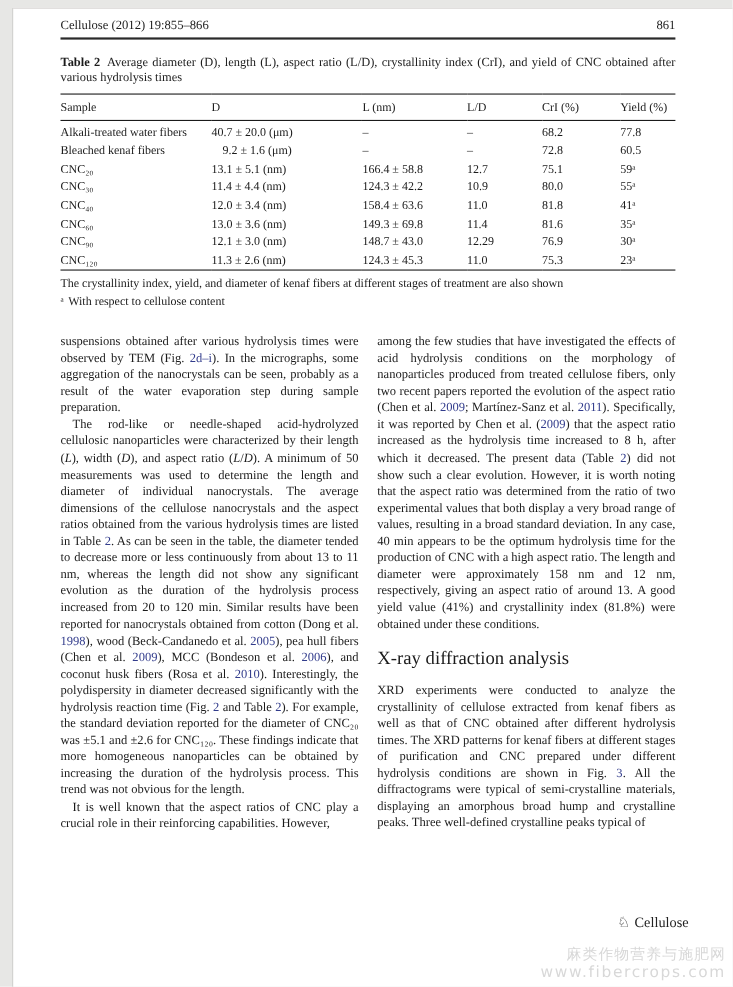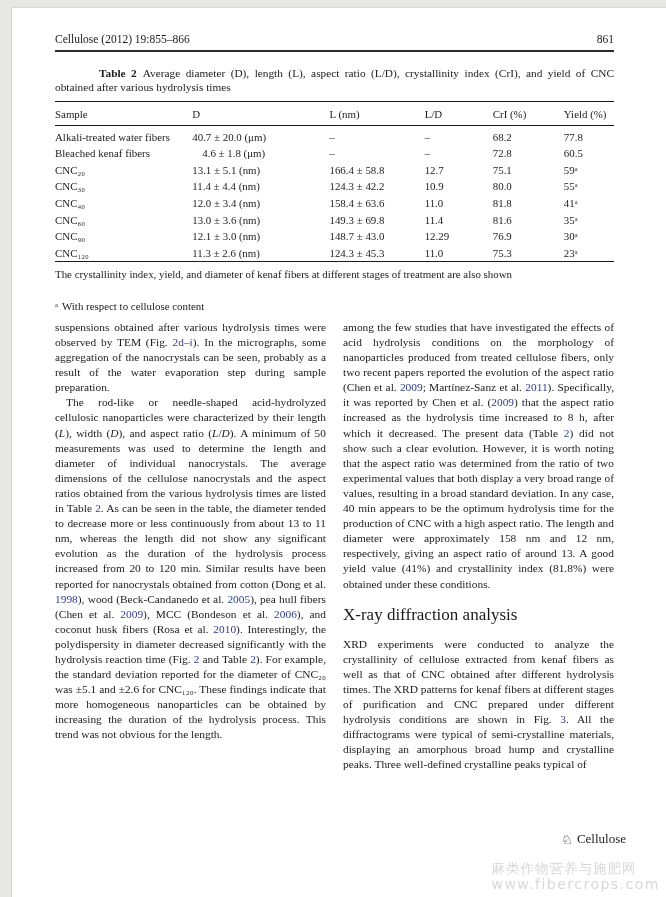--- a/index.html
+++ b/index.html
@@ -14,38 +14,38 @@
   .page{
     position:absolute;left:11px;top:7px;
     width:655px;height:890px;
     background:#ffffff;
     border-left:1px solid #cfcfcd;
     border-top:1px solid #dad8d6;
     box-sizing:border-box;
     overflow:hidden;
   }
   .content{
-    padding:25px 52px 0 43px;
+    padding:9px 52px 0 43px;
   }
   
   .header-row{
     display:flex;justify-content:space-between;align-items:baseline;
     font-size:11.5px;
   }
   .header-rule{
     border-bottom:2px solid #2a2a2a;
     margin-top:5px;
   }
   
   .table-caption{
     margin-top:15px;
     font-size:11.3px;line-height:13.6px;
     text-align:justify;
   }
-  .table-caption b{font-weight:bold;margin-right:6px;margin-left:44px;}
+  .table-caption b{font-weight:bold;margin-right:6px;}
   
   table.results{
     width:100%;
     border-collapse:collapse;
     margin-top:7px;
     border-top:1.6px solid #1a1a1a;
     border-bottom:1.6px solid #1a1a1a;
     font-size:10.9px;
   }
   table.results th{
@@ -54,26 +54,26 @@
     border-bottom:1.6px solid #1a1a1a;
   }
   table.results td{
     padding:2.4px 0 2.2px;
     vertical-align:baseline;
   }
   table.results tbody tr:first-child td{padding-top:4.5px;}
   td.dcell-indent{padding-left:10px !important;}
   
   .table-note{margin-top:6px;font-size:10.9px;}
-  .table-footnote{margin-top:20px;font-size:10.9px;}
+  .table-footnote{margin-top:4px;font-size:10.9px;}
   .table-footnote .fn-marker{margin-right:4px;}
   
   .columns{
     display:flex;gap:17px;
-    margin-top:8px;
+    margin-top:24px;
   }
   .col{
     flex:1;min-width:0;
     font-size:11.4px;line-height:15.1px;
     text-align:justify;
   }
   .col p{margin:0;}
   .col p.indent{text-indent:11px;}
   .section-heading{
     margin:15px 0 15px;
@@ -86,20 +86,21 @@
     display:flex;align-items:center;gap:4px;
     font-size:13px;color:#222;
   }
   .springer .horse{
     font-family:"DejaVu Sans",sans-serif;
     font-size:13px;line-height:13px;
   }
   
   .watermark{
     position:absolute;right:6px;top:852px;
+    text-align:right;
     color:#d8d8d8;
     font-family:"DejaVu Sans","Liberation Sans",sans-serif;
     font-size:13.5px;line-height:16px;
     letter-spacing:1px;
     user-select:none;
   }
   .watermark .wm-url{font-size:14px;letter-spacing:1.5px;}
 </style>
 </head>
 <body>
@@ -140,21 +141,21 @@
         <tr>
           <td>Alkali-treated water fibers</td>
           <td>40.7 ± 20.0 (μm)</td>
           <td>–</td>
           <td>–</td>
           <td>68.2</td>
           <td>77.8</td>
         </tr>
         <tr>
           <td>Bleached kenaf fibers</td>
-          <td class="dcell-indent">4.6 ± 1.8 (μm)</td>
+          <td class="dcell-indent">9.2 ± 1.6 (μm)</td>
           <td>–</td>
           <td>–</td>
           <td>72.8</td>
           <td>60.5</td>
         </tr>
         <tr>
           <td>CNC₂₀</td>
           <td>13.1 ± 5.1 (nm)</td>
           <td>166.4 ± 58.8</td>
           <td>12.7</td>
@@ -206,20 +207,21 @@
 
     <div class="table-note">The crystallinity index, yield, and diameter of kenaf fibers at different stages of treatment are also shown</div>
     <div class="table-footnote">
       <span class="fn-marker">ᵃ</span><span>With respect to cellulose content</span>
     </div>
 
     <div class="columns">
       <div class="col">
         <p>suspensions obtained after various hydrolysis times were observed by TEM (Fig. <span class="ref">2d–i</span>). In the micrographs, some aggregation of the nanocrystals can be seen, probably as a result of the water evaporation step during sample preparation.</p>
         <p class="indent">The rod-like or needle-shaped acid-hydrolyzed cellulosic nanoparticles were characterized by their length (<i>L</i>), width (<i>D</i>), and aspect ratio (<i>L</i>/<i>D</i>). A minimum of 50 measurements was used to determine the length and diameter of individual nanocrystals. The average dimensions of the cellulose nanocrystals and the aspect ratios obtained from the various hydrolysis times are listed in Table <span class="ref">2</span>. As can be seen in the table, the diameter tended to decrease more or less continuously from about 13 to 11 nm, whereas the length did not show any significant evolution as the duration of the hydrolysis process increased from 20 to 120 min. Similar results have been reported for nanocrystals obtained from cotton (Dong et al. <span class="ref">1998</span>), wood (Beck-Candanedo et al. <span class="ref">2005</span>), pea hull fibers (Chen et al. <span class="ref">2009</span>), MCC (Bondeson et al. <span class="ref">2006</span>), and coconut husk fibers (Rosa et al. <span class="ref">2010</span>). Interestingly, the polydispersity in diameter decreased significantly with the hydrolysis reaction time (Fig. <span class="ref">2</span> and Table <span class="ref">2</span>). For example, the standard deviation reported for the diameter of CNC₂₀ was ±5.1 and ±2.6 for CNC₁₂₀. These findings indicate that more homogeneous nanoparticles can be obtained by increasing the duration of the hydrolysis process. This trend was not obvious for the length.</p>
+        <p class="indent">It is well known that the aspect ratios of CNC play a crucial role in their reinforcing capabilities. However,</p>
       </div>
       <div class="col">
         <p>among the few studies that have investigated the effects of acid hydrolysis conditions on the morphology of nanoparticles produced from treated cellulose fibers, only two recent papers reported the evolution of the aspect ratio (Chen et al. <span class="ref">2009</span>; Martínez-Sanz et al. <span class="ref">2011</span>). Specifically, it was reported by Chen et al. (<span class="ref">2009</span>) that the aspect ratio increased as the hydrolysis time increased to 8 h, after which it decreased. The present data (Table <span class="ref">2</span>) did not show such a clear evolution. However, it is worth noting that the aspect ratio was determined from the ratio of two experimental values that both display a very broad range of values, resulting in a broad standard deviation. In any case, 40 min appears to be the optimum hydrolysis time for the production of CNC with a high aspect ratio. The length and diameter were approximately 158 nm and 12 nm, respectively, giving an aspect ratio of around 13. A good yield value (41%) and crystallinity index (81.8%) were obtained under these conditions.</p>
         <div class="section-heading">X-ray diffraction analysis</div>
         <p>XRD experiments were conducted to analyze the crystallinity of cellulose extracted from kenaf fibers as well as that of CNC obtained after different hydrolysis times. The XRD patterns for kenaf fibers at different stages of purification and CNC prepared under different hydrolysis conditions are shown in Fig. <span class="ref">3</span>. All the diffractograms were typical of semi-crystalline materials, displaying an amorphous broad hump and crystalline peaks. Three well-defined crystalline peaks typical of</p>
       </div>
     </div>
 
   </div>
 

